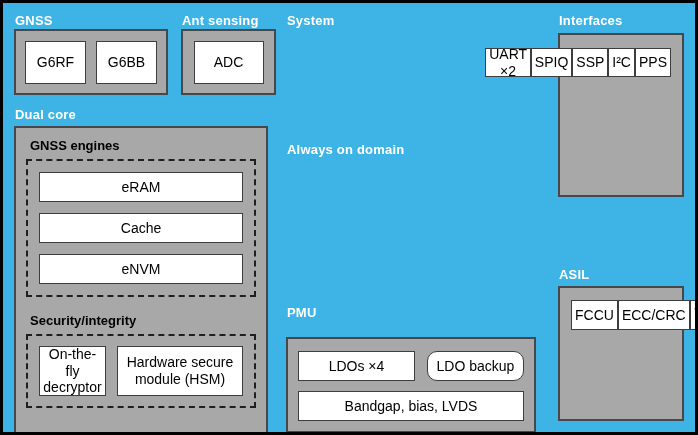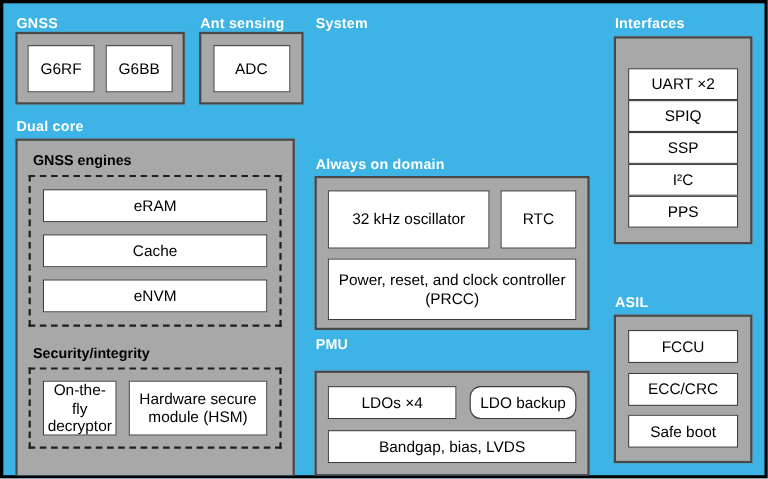--- a/index.html
+++ b/index.html
@@ -24,21 +24,21 @@
 
   #panel-ant { left:178px; top:26px; width:95px; height:66px; display:flex; align-items:center; justify-content:center; }
   #panel-ant .blk { width:70px; height:43px; }
 
   #panel-system { left:283px; top:30px; width:250px; height:90px; display:flex; flex-direction:column; justify-content:center; gap:9px; padding:0 10px; }
   .sys-row1 { display:flex; gap:11px; height:32px; }
   .sys-row2 { display:flex; gap:11px; height:25px; }
   .sys-wide { flex:0 0 96px; }
   .sys-flex { flex:1; }
 
-  #panel-interfaces { left:555px; top:30px; width:126px; height:189px; display:flex; flex-direction:column; justify-content:flex-end; padding:13px 11px; }
+  #panel-interfaces { left:555px; top:30px; width:126px; height:164px; display:flex; flex-direction:row; justify-content:flex-end; padding:13px 11px; }
   #panel-interfaces .blk { height:29px; }
 
   #panel-dualcore { left:11px; top:123px; width:254px; height:337px; padding:9px 10px; }
   #dc-engines-box { height:138px; display:flex; gap:11px; padding:11px; }
   #dc-cpu { flex:2; }
   .mem-col { flex:1; display:flex; flex-direction:column; justify-content:space-between; }
   .mem-col .blk { height:30px; }
   #dc-security-label { margin-top:16px; }
   #dc-security-box { height:74px; display:flex; gap:11px; padding:10px 11px; margin-top:5px; }
   #dc-hsm { flex:2; }
@@ -49,21 +49,21 @@
   #ao-osc { flex:0 0 147px; }
   #ao-rtc { flex:1; }
   #ao-prcc { margin-top:9px; height:56px; }
 
   #panel-pmu { left:283px; top:322px; width:250px; height:96px; padding:12px 10px;margin-top:12px; }
   .pmu-row1 { display:flex; gap:12px; height:30px; }
   #pmu-ldos { flex:0 0 117px; }
   #pmu-backup { flex:1;border-radius:10px; }
   #pmu-bandgap { margin-top:10px; height:30px; }
 
-  #panel-asil { left:555px; top:283px; width:126px; height:135px; display:flex; flex-direction:column; justify-content:space-between; padding:12px 11px; }
+  #panel-asil { left:555px; top:283px; width:126px; height:135px; display:flex; flex-direction:row; justify-content:space-between; padding:12px 11px; }
   #panel-asil .blk { height:30px; }
 </style>
 </head>
 <body>
 
 <div class="page">
 
   <div class="hdr" style="left:12px; top:10px;">GNSS</div>
   <div class="hdr" style="left:179px; top:10px;">Ant sensing</div>
   <div class="hdr" style="left:284px; top:10px;">System</div>
@@ -100,27 +100,20 @@
         <div class="blk">eNVM</div>
       </div>
     </div>
     <div class="dc-label" id="dc-security-label">Security/integrity</div>
     <div class="dashed" id="dc-security-box">
       <div class="blk" id="dc-decryptor">On-the-fly decryptor</div>
       <div class="blk" id="dc-hsm">Hardware secure module (HSM)</div>
     </div>
   </div>
 
-  <div class="panel" id="panel-alwayson">
-    <div class="ao-row1">
-      <div class="blk" id="ao-osc">32 kHz oscillator</div>
-      <div class="blk" id="ao-rtc">RTC</div>
-    </div>
-    <div class="blk" id="ao-prcc">Power, reset, and clock controller (PRCC)</div>
-  </div>
 
   <div class="panel" id="panel-pmu">
     <div class="pmu-row1">
       <div class="blk" id="pmu-ldos">LDOs ×4</div>
       <div class="blk" id="pmu-backup">LDO backup</div>
     </div>
     <div class="blk" id="pmu-bandgap">Bandgap, bias, LVDS</div>
   </div>
 
   <div class="panel" id="panel-asil">

